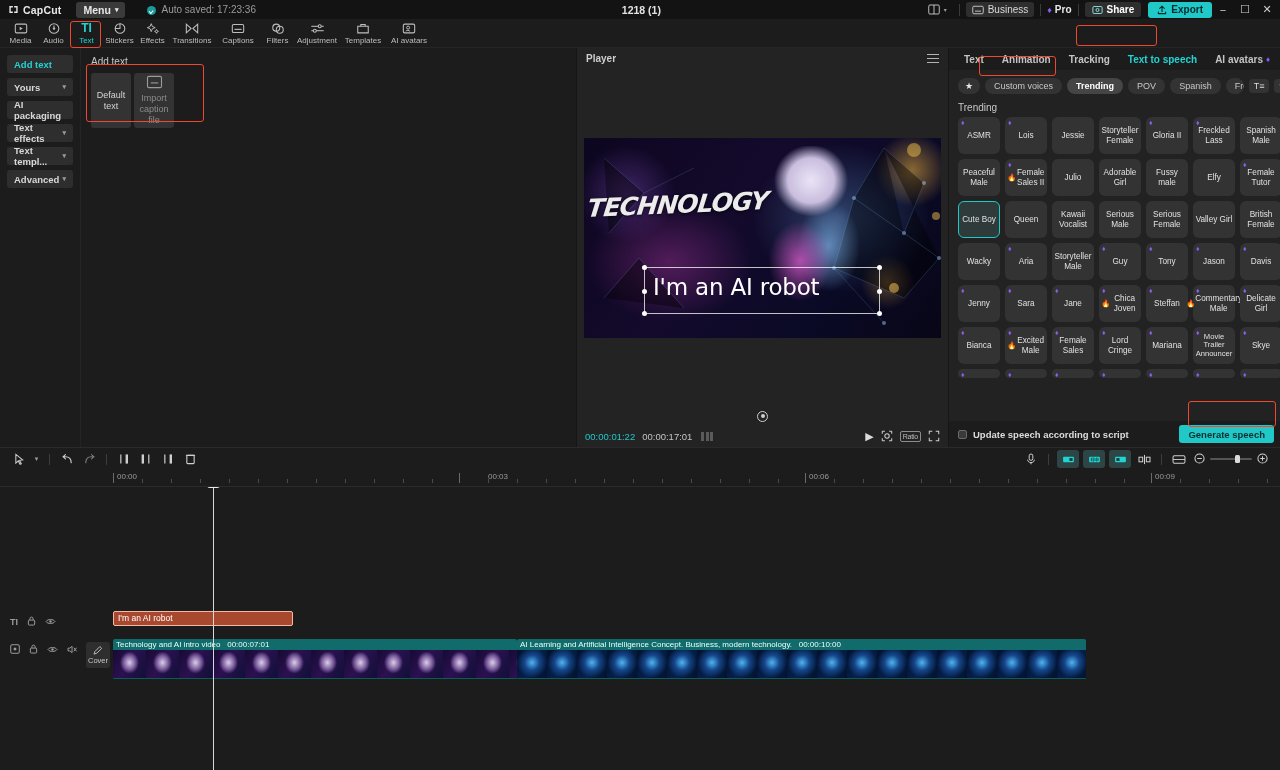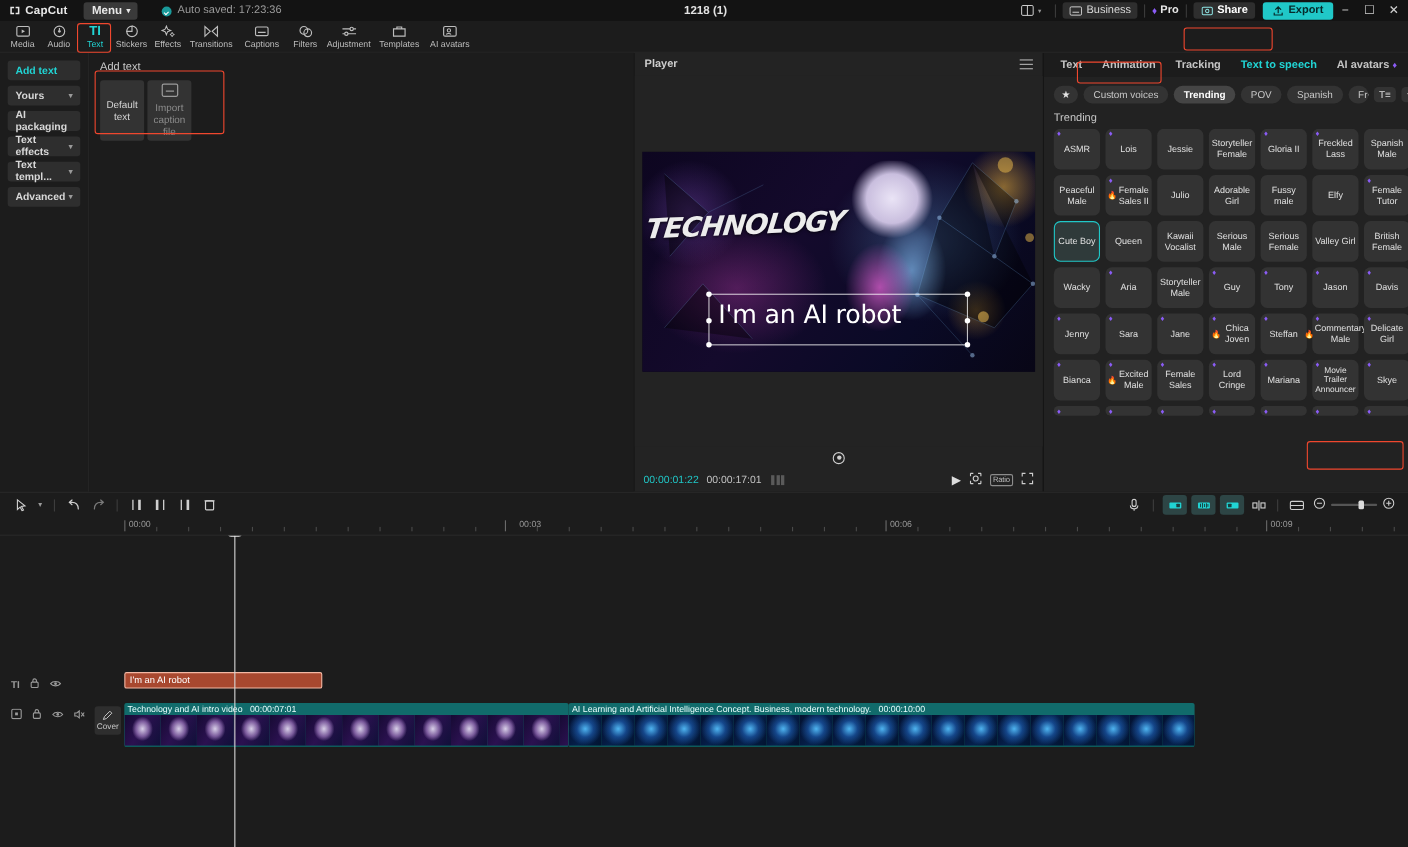--- a/index.html
+++ b/index.html
@@ -644,20 +644,25 @@
             </div>
           <div class="vcell vrow-partial">
               <span class="dia">♦</span>
             </div>
           <div class="vcell vrow-partial">
               <span class="dia">♦</span>
             </div>
         </div>
       </div>
 
+      <div class="rp-ft">
+        <span class="cb"></span>
+        <span class="lbl">Update speech according to script</span>
+        <span class="genbtn">Generate speech</span>
+      </div>
     </div>
   </div>
 
   <div class="tl">
     <div class="tl-tools">
       <div class="tool">
         <svg width="11" height="12" viewBox="0 0 12 13">
             <path d="M2 1.5l7.5 6-3.4.5 1.9 3.6-1.4.7-1.9-3.7L2 11z" fill="none" stroke="#cfcfcf" stroke-width="1.1"></path>
           </svg>
       </div>
@@ -774,21 +779,21 @@
       <span class="tick" style="left:200px"></span>
         <span class="tick" style="left:229px"></span>
       <span class="tick" style="left:258px"></span>
         <span class="tick" style="left:287px"></span>
       <span class="tick" style="left:316px"></span>
         <span class="tick" style="left:345px"></span>
       <span class="tick" style="left:374px"></span>
         <span class="tick" style="left:403px"></span>
       <span class="tick" style="left:432px"></span>
       <span class="tickM" style="left:459px"></span>
-      <span class="rl" style="left:472px">00:03</span>
+      <span class="rl" style="left:488px">00:03</span>
       <span class="tick" style="left:488px"></span>
         <span class="tick" style="left:517px"></span>
       <span class="tick" style="left:546px"></span>
         <span class="tick" style="left:575px"></span>
       <span class="tick" style="left:604px"></span>
         <span class="tick" style="left:633px"></span>
       <span class="tick" style="left:662px"></span>
         <span class="tick" style="left:691px"></span>
       <span class="tick" style="left:720px"></span>
         <span class="tick" style="left:749px"></span>

